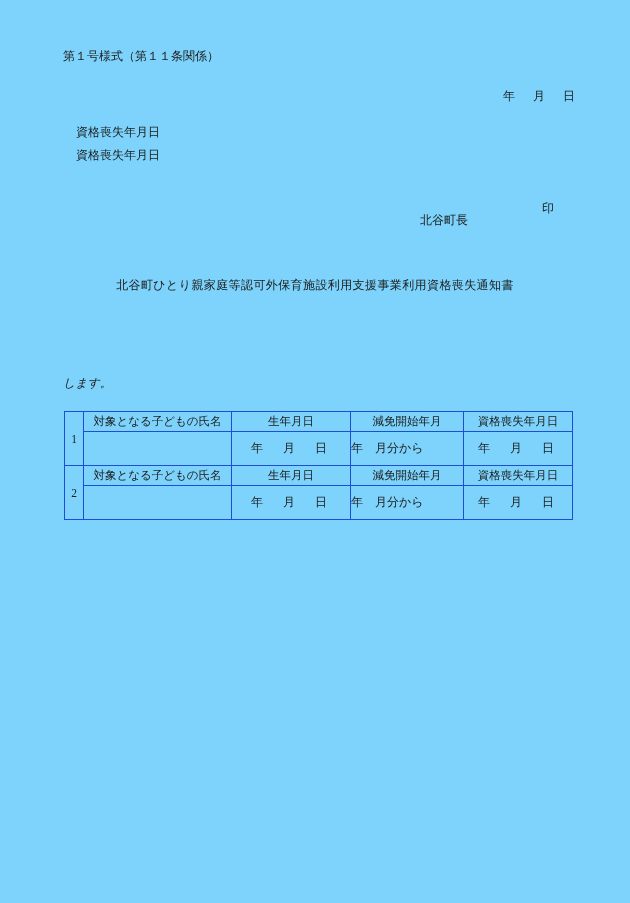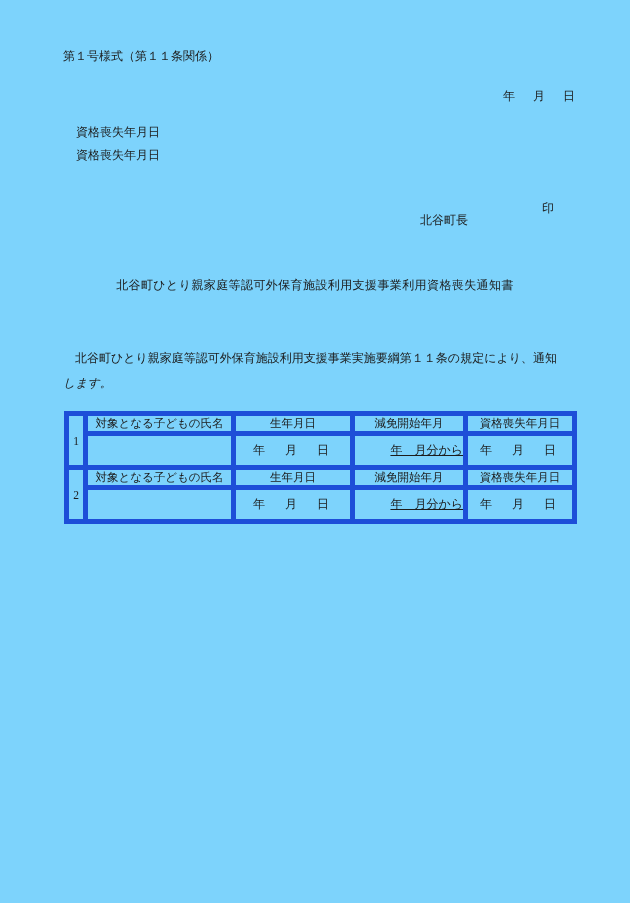--- a/index.html
+++ b/index.html
@@ -42,21 +42,21 @@
 
   table.notif-table {
     position: absolute;
     left: 64px;
     top: 411px;
     width: 508px;
     border-collapse: collapse;
     table-layout: fixed;
   }
   table.notif-table td {
-    border: 5px solid #1d4ed8;
+    border: 1px solid #1d4ed8;
     padding: 0;
     vertical-align: middle;
     white-space: pre;
     overflow: hidden;
   }
   td.num-cell {
     text-align: center;
     font-size: 11.5px;
   }
   tr.hdr-row { height: 20px; }
@@ -64,23 +64,21 @@
     text-align: center;
     font-size: 11.5px;
   }
   tr.data-row { height: 34px; }
   tr.data-row td { font-size: 12px; }
   td.date-cell {
     text-align: center;
     letter-spacing: 4px;
   }
   td.from-cell {
-    text-align: right;
     padding-right: 5px;
-    text-decoration: underline;
   }
   td.name-input-cell { text-align: left; }
 </style>
 </head>
 <body>
 
 <div class="page">
 
   <div class="abs form-number">第１号様式（第１１条関係）</div>
 
@@ -89,21 +87,20 @@
   <div class="abs address-label">資格喪失年月日</div>
 
   <div class="abs name-label">資格喪失年月日</div>
 
   <div class="abs mayor-label">北谷町長</div>
 
   <div class="abs seal-label">印</div>
 
   <div class="abs doc-title">北谷町ひとり親家庭等認可外保育施設利用支援事業利用資格喪失通知書</div>
 
-  <div class="abs body-line1">　北谷町ひとり親家庭等認可外保育施設利用支援事業実施要綱第１１条の規定により、通知</div>
   <div class="abs body-line2">します。</div>
 
   <table class="notif-table">
     <colgroup>
       <col style="width:19px">
       <col style="width:148px">
       <col style="width:119px">
       <col style="width:113px">
       <col style="width:109px">
     </colgroup>

